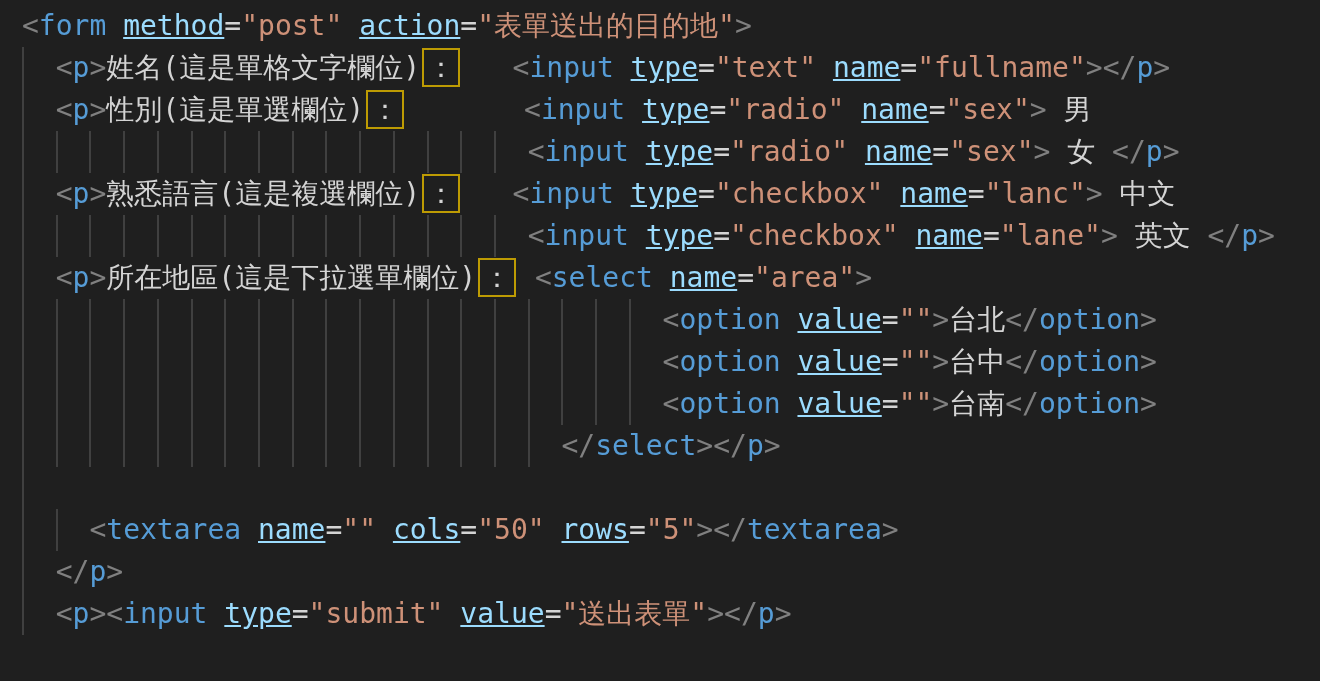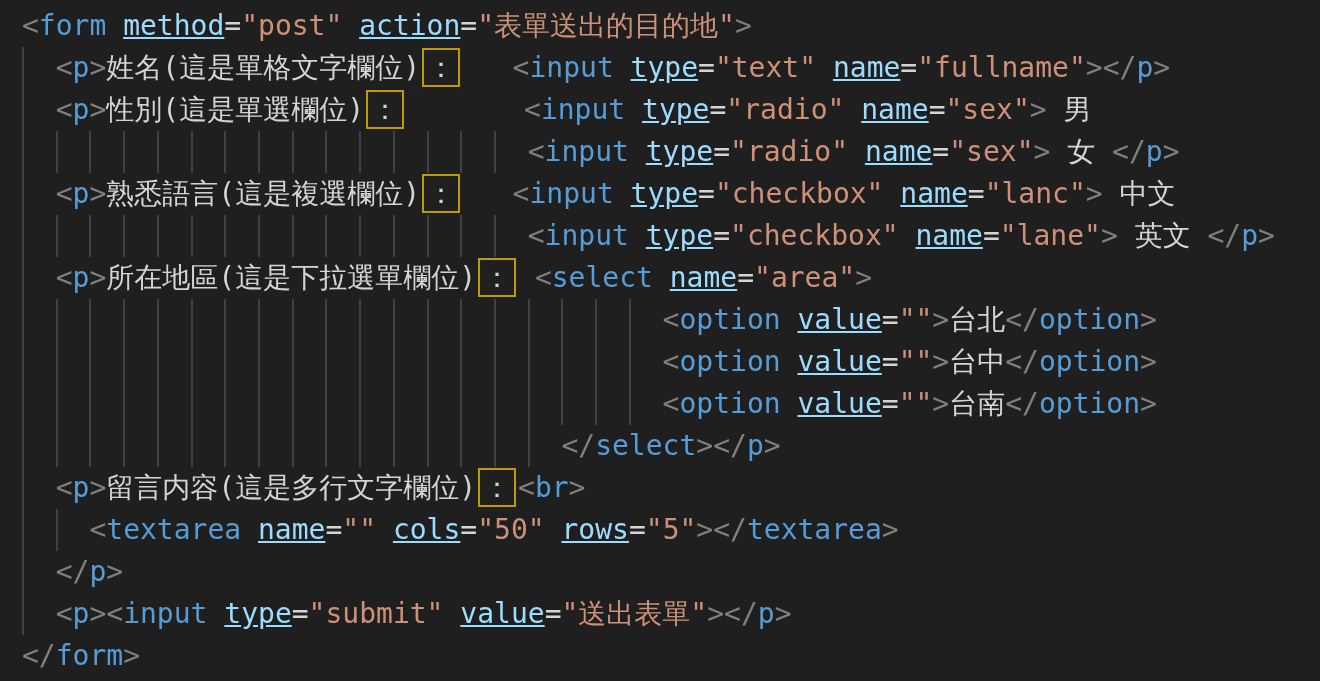--- a/index.html
+++ b/index.html
@@ -63,18 +63,17 @@
     <div class="line"><i class="guide" style="left: 0ch;"></i><span class="tok-wrap"><span class="tk-txt">  </span><span class="tk-pun">&lt;</span><span class="tk-tag">p</span><span class="tk-pun">&gt;</span><span class="tk-txt">姓名(這是單格文字欄位)</span><span class="tk-box">：</span><span class="tk-txt">   </span><span class="tk-pun">&lt;</span><span class="tk-tag">input</span><span class="tk-txt"> </span><span class="tk-attr">type</span><span class="tk-eq">=</span><span class="tk-str">"text"</span><span class="tk-txt"> </span><span class="tk-attr">name</span><span class="tk-eq">=</span><span class="tk-str">"fullname"</span><span class="tk-pun">&gt;&lt;/</span><span class="tk-tag">p</span><span class="tk-pun">&gt;</span></span></div>
     <div class="line"><i class="guide" style="left: 0ch;"></i><span class="tok-wrap"><span class="tk-txt">  </span><span class="tk-pun">&lt;</span><span class="tk-tag">p</span><span class="tk-pun">&gt;</span><span class="tk-txt">性別(這是單選欄位)</span><span class="tk-box">：</span><span class="tk-txt">       </span><span class="tk-pun">&lt;</span><span class="tk-tag">input</span><span class="tk-txt"> </span><span class="tk-attr">type</span><span class="tk-eq">=</span><span class="tk-str">"radio"</span><span class="tk-txt"> </span><span class="tk-attr">name</span><span class="tk-eq">=</span><span class="tk-str">"sex"</span><span class="tk-pun">&gt;</span><span class="tk-txt"> 男</span></span></div>
     <div class="line"><i class="guide" style="left: 0ch;"></i><i class="guide" style="left: 2ch;"></i><i class="guide" style="left: 4ch;"></i><i class="guide" style="left: 6ch;"></i><i class="guide" style="left: 8ch;"></i><i class="guide" style="left: 10ch;"></i><i class="guide" style="left: 12ch;"></i><i class="guide" style="left: 14ch;"></i><i class="guide" style="left: 16ch;"></i><i class="guide" style="left: 18ch;"></i><i class="guide" style="left: 20ch;"></i><i class="guide" style="left: 22ch;"></i><i class="guide" style="left: 24ch;"></i><i class="guide" style="left: 26ch;"></i><i class="guide" style="left: 28ch;"></i><span class="tok-wrap"><span class="tk-txt">                              </span><span class="tk-pun">&lt;</span><span class="tk-tag">input</span><span class="tk-txt"> </span><span class="tk-attr">type</span><span class="tk-eq">=</span><span class="tk-str">"radio"</span><span class="tk-txt"> </span><span class="tk-attr">name</span><span class="tk-eq">=</span><span class="tk-str">"sex"</span><span class="tk-pun">&gt;</span><span class="tk-txt"> 女 </span><span class="tk-pun">&lt;/</span><span class="tk-tag">p</span><span class="tk-pun">&gt;</span></span></div>
     <div class="line"><i class="guide" style="left: 0ch;"></i><span class="tok-wrap"><span class="tk-txt">  </span><span class="tk-pun">&lt;</span><span class="tk-tag">p</span><span class="tk-pun">&gt;</span><span class="tk-txt">熟悉語言(這是複選欄位)</span><span class="tk-box">：</span><span class="tk-txt">   </span><span class="tk-pun">&lt;</span><span class="tk-tag">input</span><span class="tk-txt"> </span><span class="tk-attr">type</span><span class="tk-eq">=</span><span class="tk-str">"checkbox"</span><span class="tk-txt"> </span><span class="tk-attr">name</span><span class="tk-eq">=</span><span class="tk-str">"lanc"</span><span class="tk-pun">&gt;</span><span class="tk-txt"> 中文</span></span></div>
     <div class="line"><i class="guide" style="left: 0ch;"></i><i class="guide" style="left: 2ch;"></i><i class="guide" style="left: 4ch;"></i><i class="guide" style="left: 6ch;"></i><i class="guide" style="left: 8ch;"></i><i class="guide" style="left: 10ch;"></i><i class="guide" style="left: 12ch;"></i><i class="guide" style="left: 14ch;"></i><i class="guide" style="left: 16ch;"></i><i class="guide" style="left: 18ch;"></i><i class="guide" style="left: 20ch;"></i><i class="guide" style="left: 22ch;"></i><i class="guide" style="left: 24ch;"></i><i class="guide" style="left: 26ch;"></i><i class="guide" style="left: 28ch;"></i><span class="tok-wrap"><span class="tk-txt">                              </span><span class="tk-pun">&lt;</span><span class="tk-tag">input</span><span class="tk-txt"> </span><span class="tk-attr">type</span><span class="tk-eq">=</span><span class="tk-str">"checkbox"</span><span class="tk-txt"> </span><span class="tk-attr">name</span><span class="tk-eq">=</span><span class="tk-str">"lane"</span><span class="tk-pun">&gt;</span><span class="tk-txt"> 英文 </span><span class="tk-pun">&lt;/</span><span class="tk-tag">p</span><span class="tk-pun">&gt;</span></span></div>
     <div class="line"><i class="guide" style="left: 0ch;"></i><span class="tok-wrap"><span class="tk-txt">  </span><span class="tk-pun">&lt;</span><span class="tk-tag">p</span><span class="tk-pun">&gt;</span><span class="tk-txt">所在地區(這是下拉選單欄位)</span><span class="tk-box">：</span><span class="tk-txt"> </span><span class="tk-pun">&lt;</span><span class="tk-tag">select</span><span class="tk-txt"> </span><span class="tk-attr">name</span><span class="tk-eq">=</span><span class="tk-str">"area"</span><span class="tk-pun">&gt;</span></span></div>
     <div class="line"><i class="guide" style="left: 0ch;"></i><i class="guide" style="left: 2ch;"></i><i class="guide" style="left: 4ch;"></i><i class="guide" style="left: 6ch;"></i><i class="guide" style="left: 8ch;"></i><i class="guide" style="left: 10ch;"></i><i class="guide" style="left: 12ch;"></i><i class="guide" style="left: 14ch;"></i><i class="guide" style="left: 16ch;"></i><i class="guide" style="left: 18ch;"></i><i class="guide" style="left: 20ch;"></i><i class="guide" style="left: 22ch;"></i><i class="guide" style="left: 24ch;"></i><i class="guide" style="left: 26ch;"></i><i class="guide" style="left: 28ch;"></i><i class="guide" style="left: 30ch;"></i><i class="guide" style="left: 32ch;"></i><i class="guide" style="left: 34ch;"></i><i class="guide" style="left: 36ch;"></i><span class="tok-wrap"><span class="tk-txt">                                      </span><span class="tk-pun">&lt;</span><span class="tk-tag">option</span><span class="tk-txt"> </span><span class="tk-attr">value</span><span class="tk-eq">=</span><span class="tk-str">""</span><span class="tk-pun">&gt;</span><span class="tk-txt">台北</span><span class="tk-pun">&lt;/</span><span class="tk-tag">option</span><span class="tk-pun">&gt;</span></span></div>
     <div class="line"><i class="guide" style="left: 0ch;"></i><i class="guide" style="left: 2ch;"></i><i class="guide" style="left: 4ch;"></i><i class="guide" style="left: 6ch;"></i><i class="guide" style="left: 8ch;"></i><i class="guide" style="left: 10ch;"></i><i class="guide" style="left: 12ch;"></i><i class="guide" style="left: 14ch;"></i><i class="guide" style="left: 16ch;"></i><i class="guide" style="left: 18ch;"></i><i class="guide" style="left: 20ch;"></i><i class="guide" style="left: 22ch;"></i><i class="guide" style="left: 24ch;"></i><i class="guide" style="left: 26ch;"></i><i class="guide" style="left: 28ch;"></i><i class="guide" style="left: 30ch;"></i><i class="guide" style="left: 32ch;"></i><i class="guide" style="left: 34ch;"></i><i class="guide" style="left: 36ch;"></i><span class="tok-wrap"><span class="tk-txt">                                      </span><span class="tk-pun">&lt;</span><span class="tk-tag">option</span><span class="tk-txt"> </span><span class="tk-attr">value</span><span class="tk-eq">=</span><span class="tk-str">""</span><span class="tk-pun">&gt;</span><span class="tk-txt">台中</span><span class="tk-pun">&lt;/</span><span class="tk-tag">option</span><span class="tk-pun">&gt;</span></span></div>
     <div class="line"><i class="guide" style="left: 0ch;"></i><i class="guide" style="left: 2ch;"></i><i class="guide" style="left: 4ch;"></i><i class="guide" style="left: 6ch;"></i><i class="guide" style="left: 8ch;"></i><i class="guide" style="left: 10ch;"></i><i class="guide" style="left: 12ch;"></i><i class="guide" style="left: 14ch;"></i><i class="guide" style="left: 16ch;"></i><i class="guide" style="left: 18ch;"></i><i class="guide" style="left: 20ch;"></i><i class="guide" style="left: 22ch;"></i><i class="guide" style="left: 24ch;"></i><i class="guide" style="left: 26ch;"></i><i class="guide" style="left: 28ch;"></i><i class="guide" style="left: 30ch;"></i><i class="guide" style="left: 32ch;"></i><i class="guide" style="left: 34ch;"></i><i class="guide" style="left: 36ch;"></i><span class="tok-wrap"><span class="tk-txt">                                      </span><span class="tk-pun">&lt;</span><span class="tk-tag">option</span><span class="tk-txt"> </span><span class="tk-attr">value</span><span class="tk-eq">=</span><span class="tk-str">""</span><span class="tk-pun">&gt;</span><span class="tk-txt">台南</span><span class="tk-pun">&lt;/</span><span class="tk-tag">option</span><span class="tk-pun">&gt;</span></span></div>
     <div class="line"><i class="guide" style="left: 0ch;"></i><i class="guide" style="left: 2ch;"></i><i class="guide" style="left: 4ch;"></i><i class="guide" style="left: 6ch;"></i><i class="guide" style="left: 8ch;"></i><i class="guide" style="left: 10ch;"></i><i class="guide" style="left: 12ch;"></i><i class="guide" style="left: 14ch;"></i><i class="guide" style="left: 16ch;"></i><i class="guide" style="left: 18ch;"></i><i class="guide" style="left: 20ch;"></i><i class="guide" style="left: 22ch;"></i><i class="guide" style="left: 24ch;"></i><i class="guide" style="left: 26ch;"></i><i class="guide" style="left: 28ch;"></i><i class="guide" style="left: 30ch;"></i><span class="tok-wrap"><span class="tk-txt">                                </span><span class="tk-pun">&lt;/</span><span class="tk-tag">select</span><span class="tk-pun">&gt;&lt;/</span><span class="tk-tag">p</span><span class="tk-pun">&gt;</span></span></div>
-    <div class="line"><i class="guide" style="left: 0ch;"></i><span class="tok-wrap"><span class="tk-txt">  </span><span class="tk-pun">&lt;</span><span class="tk-tag">p</span><span class="tk-pun">&gt;</span><span class="tk-txt">留言内容(這是多行文字欄位)</span><span class="tk-box">：</span><span class="tk-pun">&lt;</span><span class="tk-tag">br</span><span class="tk-pun">&gt;</span></span></div>
+    <div class="line"><i class="guide" style="left: 0ch;"></i></div>
     <div class="line"><i class="guide" style="left: 0ch;"></i><i class="guide" style="left: 2ch;"></i><span class="tok-wrap"><span class="tk-txt">    </span><span class="tk-pun">&lt;</span><span class="tk-tag">textarea</span><span class="tk-txt"> </span><span class="tk-attr">name</span><span class="tk-eq">=</span><span class="tk-str">""</span><span class="tk-txt"> </span><span class="tk-attr">cols</span><span class="tk-eq">=</span><span class="tk-str">"50"</span><span class="tk-txt"> </span><span class="tk-attr">rows</span><span class="tk-eq">=</span><span class="tk-str">"5"</span><span class="tk-pun">&gt;&lt;/</span><span class="tk-tag">textarea</span><span class="tk-pun">&gt;</span></span></div>
     <div class="line"><i class="guide" style="left: 0ch;"></i><span class="tok-wrap"><span class="tk-txt">  </span><span class="tk-pun">&lt;/</span><span class="tk-tag">p</span><span class="tk-pun">&gt;</span></span></div>
     <div class="line"><i class="guide" style="left: 0ch;"></i><span class="tok-wrap"><span class="tk-txt">  </span><span class="tk-pun">&lt;</span><span class="tk-tag">p</span><span class="tk-pun">&gt;&lt;</span><span class="tk-tag">input</span><span class="tk-txt"> </span><span class="tk-attr">type</span><span class="tk-eq">=</span><span class="tk-str">"submit"</span><span class="tk-txt"> </span><span class="tk-attr">value</span><span class="tk-eq">=</span><span class="tk-str">"送出表單"</span><span class="tk-pun">&gt;&lt;/</span><span class="tk-tag">p</span><span class="tk-pun">&gt;</span></span></div>
-    <div class="line"><span class="tok-wrap"><span class="tk-pun">&lt;/</span><span class="tk-tag">form</span><span class="tk-pun">&gt;</span></span></div>
   </div>
 
 </body></html>

